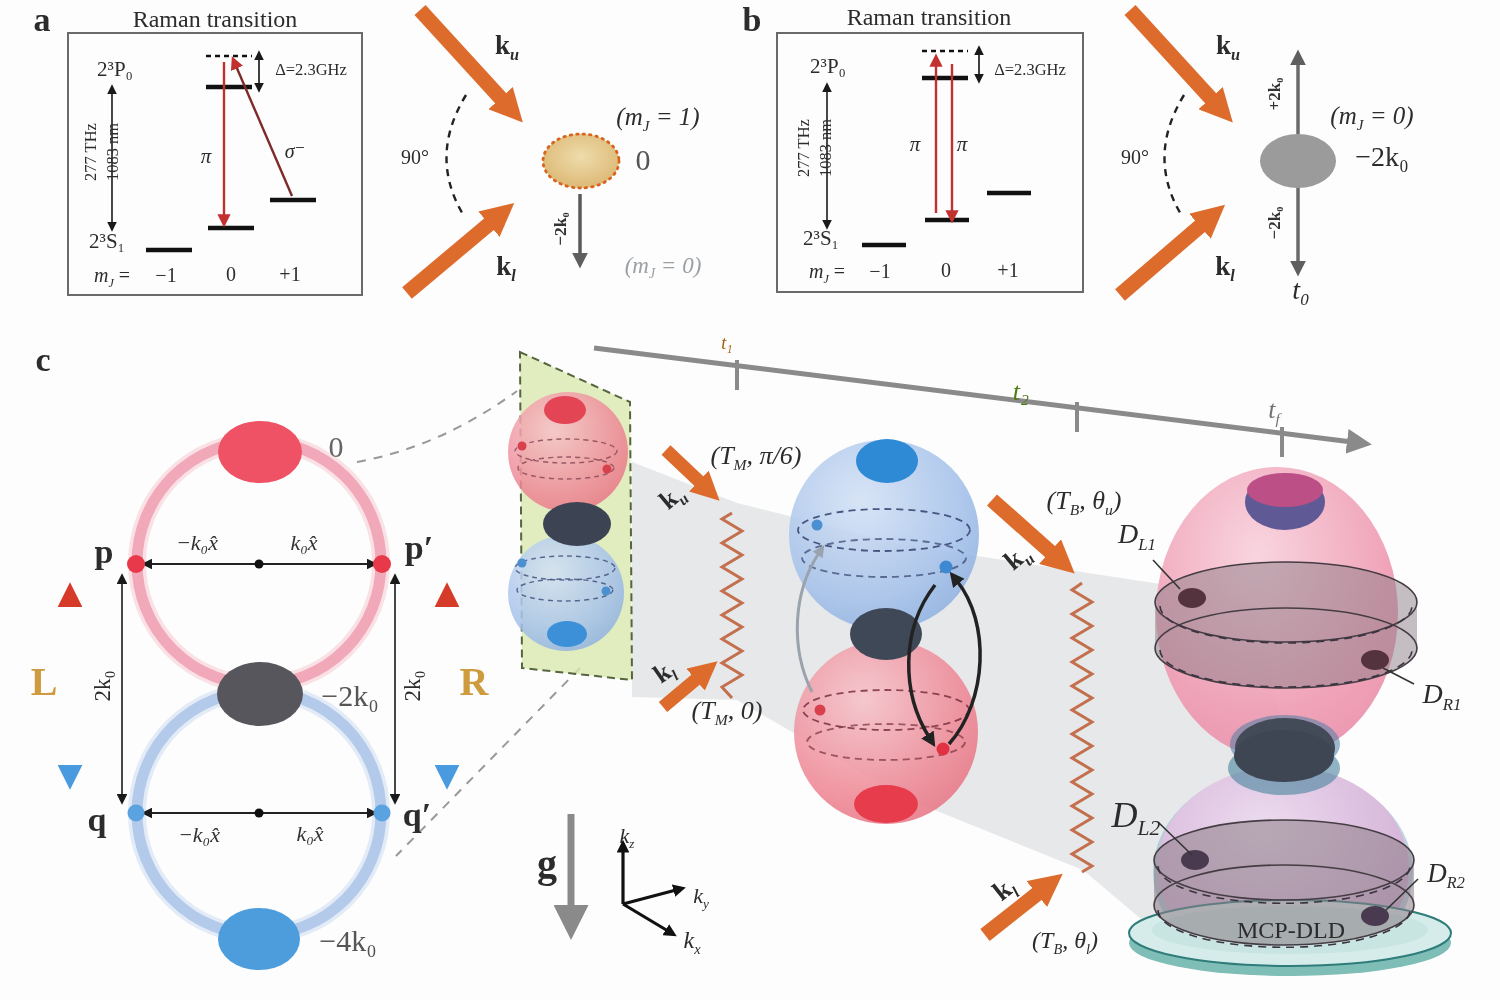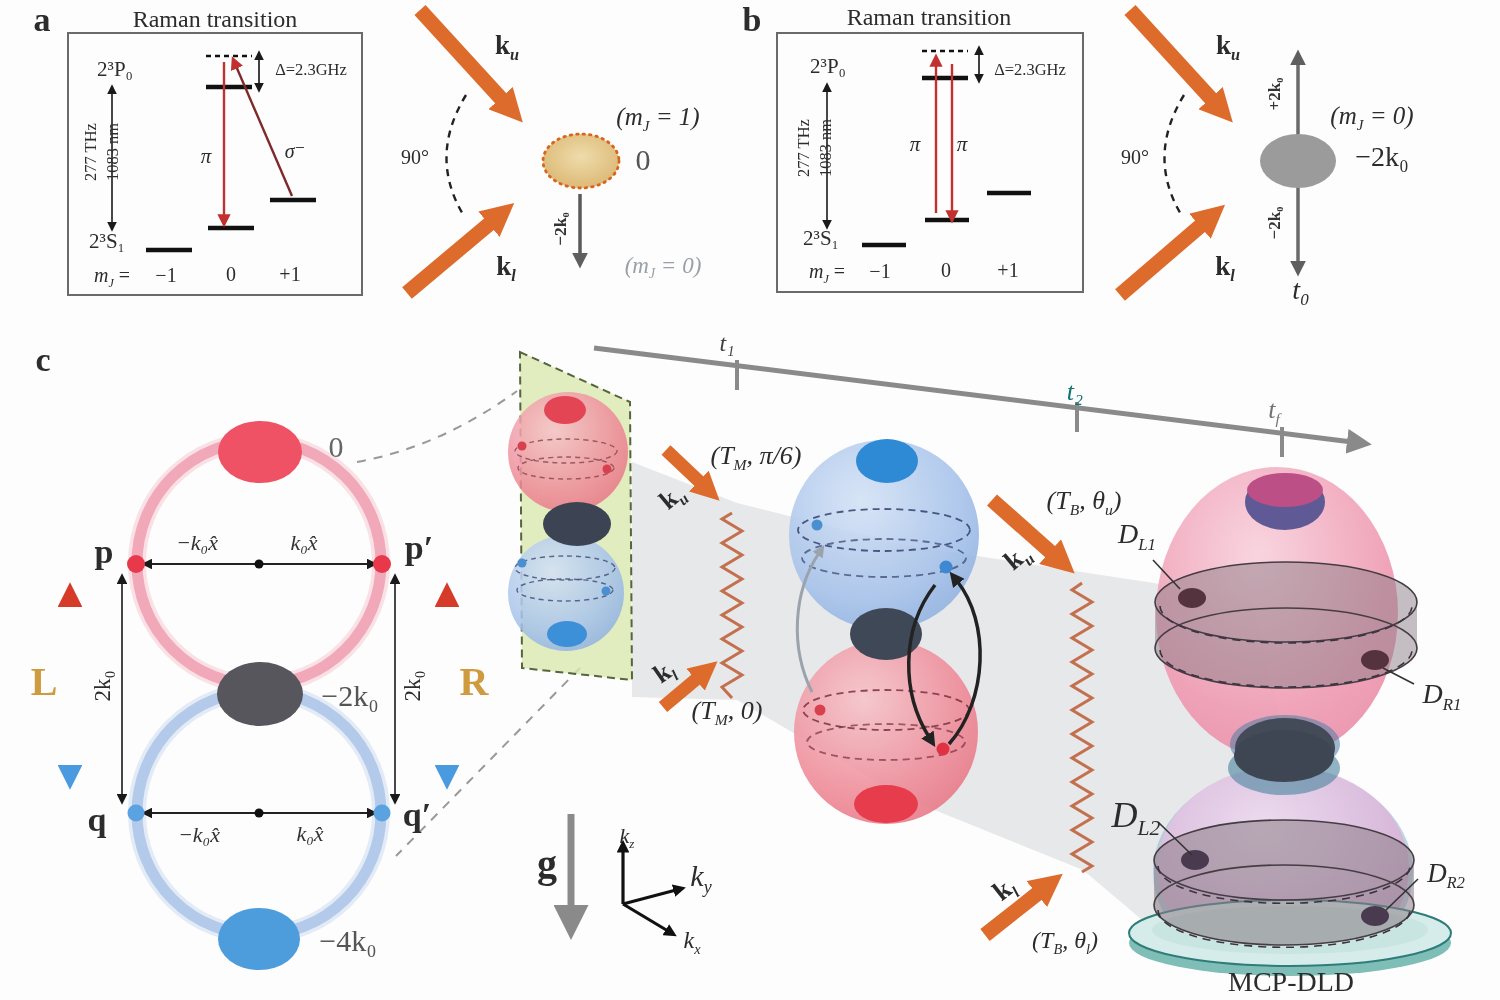--- a/index.html
+++ b/index.html
@@ -293,22 +293,22 @@
 <div class="lbl b" style="left:1228px;top:45px;font-size:27px"><span>k</span><sub class="it">u</sub></div>
 <div class="lbl" style="left:1135px;top:157px;font-size:20px">90°</div>
 <div class="lbl b" style="left:1225px;top:266px;font-size:27px"><span>k</span><sub class="it">l</sub></div>
 <div class="lbl it" style="left:1372px;top:115px;font-size:25px"><span>(m</span><sub>J</sub><span> = 0)</span></div>
 <div class="lbl b" style="left:1274px;top:94px;font-size:17px;color:#333;transform:translate(-50%,-50%) rotate(-90deg)">+2k₀</div>
 <div class="lbl b" style="left:1274px;top:223px;font-size:17px;color:#333;transform:translate(-50%,-50%) rotate(-90deg)">−2k₀</div>
 <div class="lbl" style="left:1382px;top:157px;font-size:28px">−2k₀</div>
 <div class="lbl it" style="left:1301px;top:290px;font-size:28px">t₀</div>
 
 <div class="lbl b" style="left:43px;top:360px;font-size:34px">c</div>
-<div class="lbl it" style="left:727px;top:343px;font-size:24px;color:#404040">t₁</div>
-<div class="lbl it" style="left:1075px;top:392px;font-size:26px;color:#0f766e">t₂</div>
+<div class="lbl it" style="left:727px;top:343px;font-size:18px;color:#a16207">t₁</div>
+<div class="lbl it" style="left:1021px;top:392px;font-size:26px;color:#4d7c0f">t₂</div>
 <div class="lbl it" style="left:1274px;top:410px;font-size:26px;color:#737373"><span>t</span><sub>f</sub></div>
 <div class="lbl" style="left:336px;top:447px;font-size:30px;color:#666">0</div>
 <div class="lbl" style="left:350px;top:696px;font-size:30px;color:#555">−2k₀</div>
 <div class="lbl" style="left:348px;top:941px;font-size:30px;color:#555">−4k₀</div>
 <div class="lbl b" style="left:104px;top:552px;font-size:34px">p</div>
 <div class="lbl b" style="left:419px;top:548px;font-size:34px">p′</div>
 <div class="lbl b" style="left:97px;top:820px;font-size:34px">q</div>
 <div class="lbl b" style="left:417px;top:815px;font-size:34px">q′</div>
 <div class="lbl it" style="left:197px;top:543px;font-size:22px;color:#333">−k₀x̂</div>
 <div class="lbl it" style="left:304px;top:543px;font-size:22px;color:#333">k₀x̂</div>
@@ -321,20 +321,20 @@
 <div class="lbl it" style="left:756px;top:456px;font-size:26px"><span>(T</span><sub>M</sub><span>, π/6)</span></div>
 <div class="lbl b" style="left:672px;top:497px;font-size:26px;transform:translate(-50%,-50%) rotate(-40deg)"><span>k</span><sub class="it">u</sub></div>
 <div class="lbl b" style="left:664px;top:672px;font-size:26px;transform:translate(-50%,-50%) rotate(-35deg)"><span>k</span><sub class="it">l</sub></div>
 <div class="lbl it" style="left:727px;top:711px;font-size:26px"><span>(T</span><sub>M</sub><span>, 0)</span></div>
 <div class="lbl it" style="left:1084px;top:501px;font-size:26px"><span>(T</span><sub>B</sub><span>, θ</span><sub>u</sub><span>)</span></div>
 <div class="lbl b" style="left:1017px;top:557px;font-size:27px;transform:translate(-50%,-50%) rotate(-40deg)"><span>k</span><sub class="it">u</sub></div>
 <div class="lbl it" style="left:1137px;top:534px;font-size:28px"><span>D</span><sub>L1</sub></div>
 <div class="lbl it" style="left:1442px;top:694px;font-size:28px"><span>D</span><sub>R1</sub></div>
 <div class="lbl it" style="left:1136px;top:815px;font-size:36px"><span>D</span><sub>L2</sub></div>
 <div class="lbl it" style="left:1446px;top:873px;font-size:27px"><span>D</span><sub>R2</sub></div>
-<div class="lbl" style="left:1291px;top:982px;font-size:28px">MCP-DLD</div>
+<div class="lbl" style="left:1291px;top:930px;font-size:24px">MCP-DLD</div>
 <div class="lbl it" style="left:1065px;top:940px;font-size:24px"><span>(T</span><sub>B</sub><span>, θ</span><sub>l</sub><span>)</span></div>
 <div class="lbl b" style="left:1004px;top:889px;font-size:27px;transform:translate(-50%,-50%) rotate(-38deg)"><span>k</span><sub class="it">l</sub></div>
 <div class="lbl b" style="left:547px;top:864px;font-size:40px">g</div>
 <div class="lbl it" style="left:627px;top:836px;font-size:22px"><span>k</span><sub>z</sub></div>
-<div class="lbl it" style="left:701px;top:876px;font-size:30px"><span>k</span><sub>y</sub></div>
+<div class="lbl it" style="left:701px;top:896px;font-size:22px"><span>k</span><sub>y</sub></div>
 <div class="lbl it" style="left:692px;top:940px;font-size:24px"><span>k</span><sub>x</sub></div>
 </div>
 
 </body></html>

